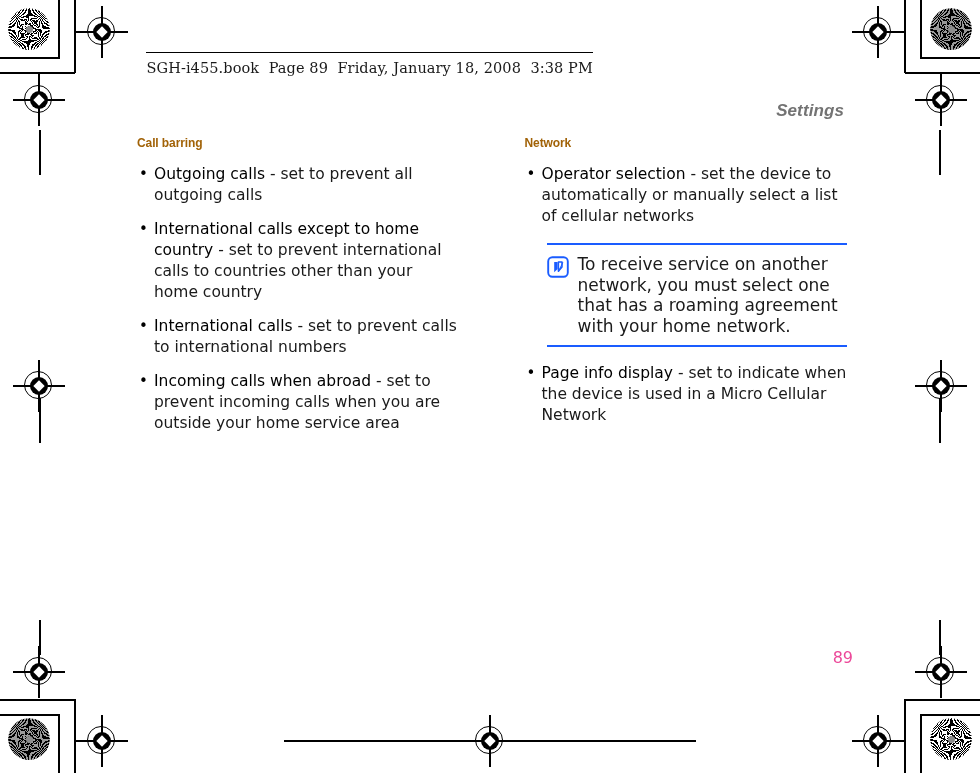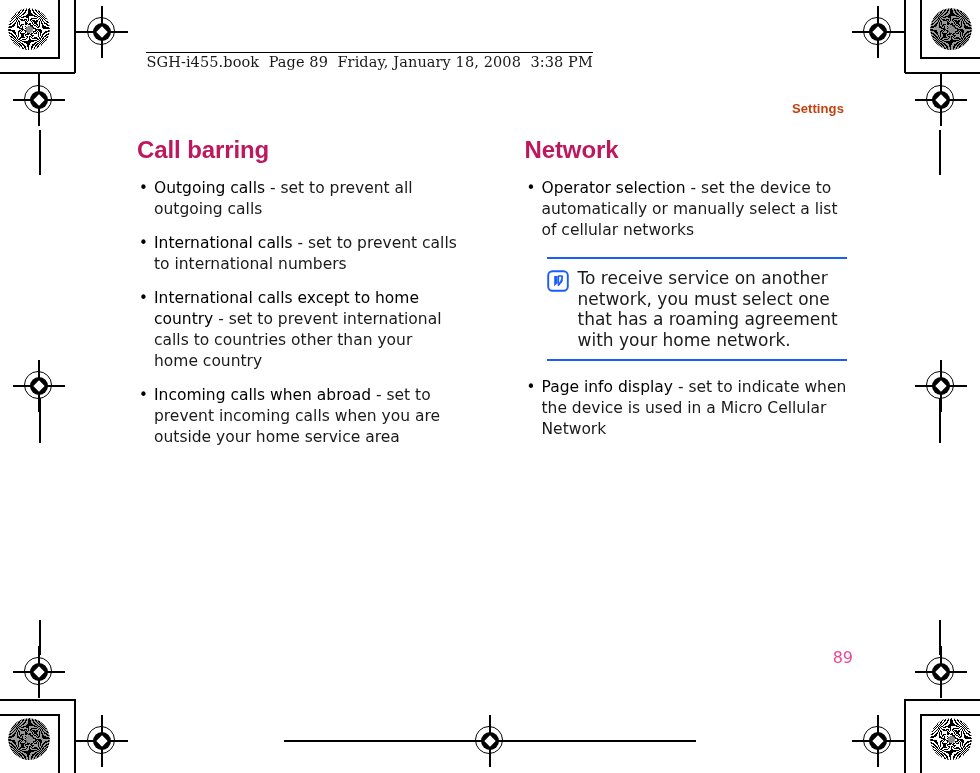--- a/index.html
+++ b/index.html
@@ -113,55 +113,56 @@
     left: 137px;
     top: 36px;
     font-family: "DejaVu Serif", serif;
     font-size: 14.5px;
     color: #1a1a1a;
     white-space: pre;
     letter-spacing: 0.1px;
   }
   .book-header .strike {
     border-top: 1.6px solid #000;
-    padding-top: 1px;
+    padding-top: 7px;
     display: inline-block;
   }
 
   .section-label {
     position: absolute;
     right: 136px;
     top: 101px;
     font-family: "Liberation Sans", sans-serif;
-    font-size: 13px;
+    font-size: 17px;
     font-weight: bold;
-    color: #c2410c;
+    color: #737373;
     letter-spacing: 0.1px;
+    font-style: italic;
   }
 
   
   .content {
     position: absolute;
     left: 137px;
     top: 136px;
     width: 710px;
     display: flex;
     gap: 65px;
   }
   .column {
     width: 325px;
   }
 
   h2.col-title {
     margin: 0 0 14px 0;
     font-family: "Liberation Sans", sans-serif;
-    font-size: 24px;
+    font-size: 12px;
     font-weight: bold;
     letter-spacing: -0.1px;
-    color: #be185d;
+    color: #a16207;
   }
 
   p.intro {
     margin: 0 0 14px 0;
     font-size: 15.5px;
     line-height: 21px;
     color: #1a1a1a;
   }
 
   ul.bullets {
@@ -358,24 +359,24 @@
 
 <div class="content">
 
   <div class="column">
     <h2 class="col-title">Call barring</h2>
     <ul class="bullets">
       <li>
         <span class="term">Outgoing calls</span><span> - set to prevent all outgoing calls</span>
       </li>
       <li>
+        <span class="term">International calls except to home country</span><span> - set to prevent international calls to countries other than your home country</span>
+      </li>
+      <li>
         <span class="term">International calls</span><span> - set to prevent calls to international numbers</span>
-      </li>
-      <li>
-        <span class="term">International calls except to home country</span><span> - set to prevent international calls to countries other than your home country</span>
       </li>
       <li>
         <span class="term">Incoming calls when abroad</span><span> - set to prevent incoming calls when you are outside your home service area</span>
       </li>
     </ul>
   </div>
 
   <div class="column">
     <h2 class="col-title">Network</h2>
     <ul class="bullets">

